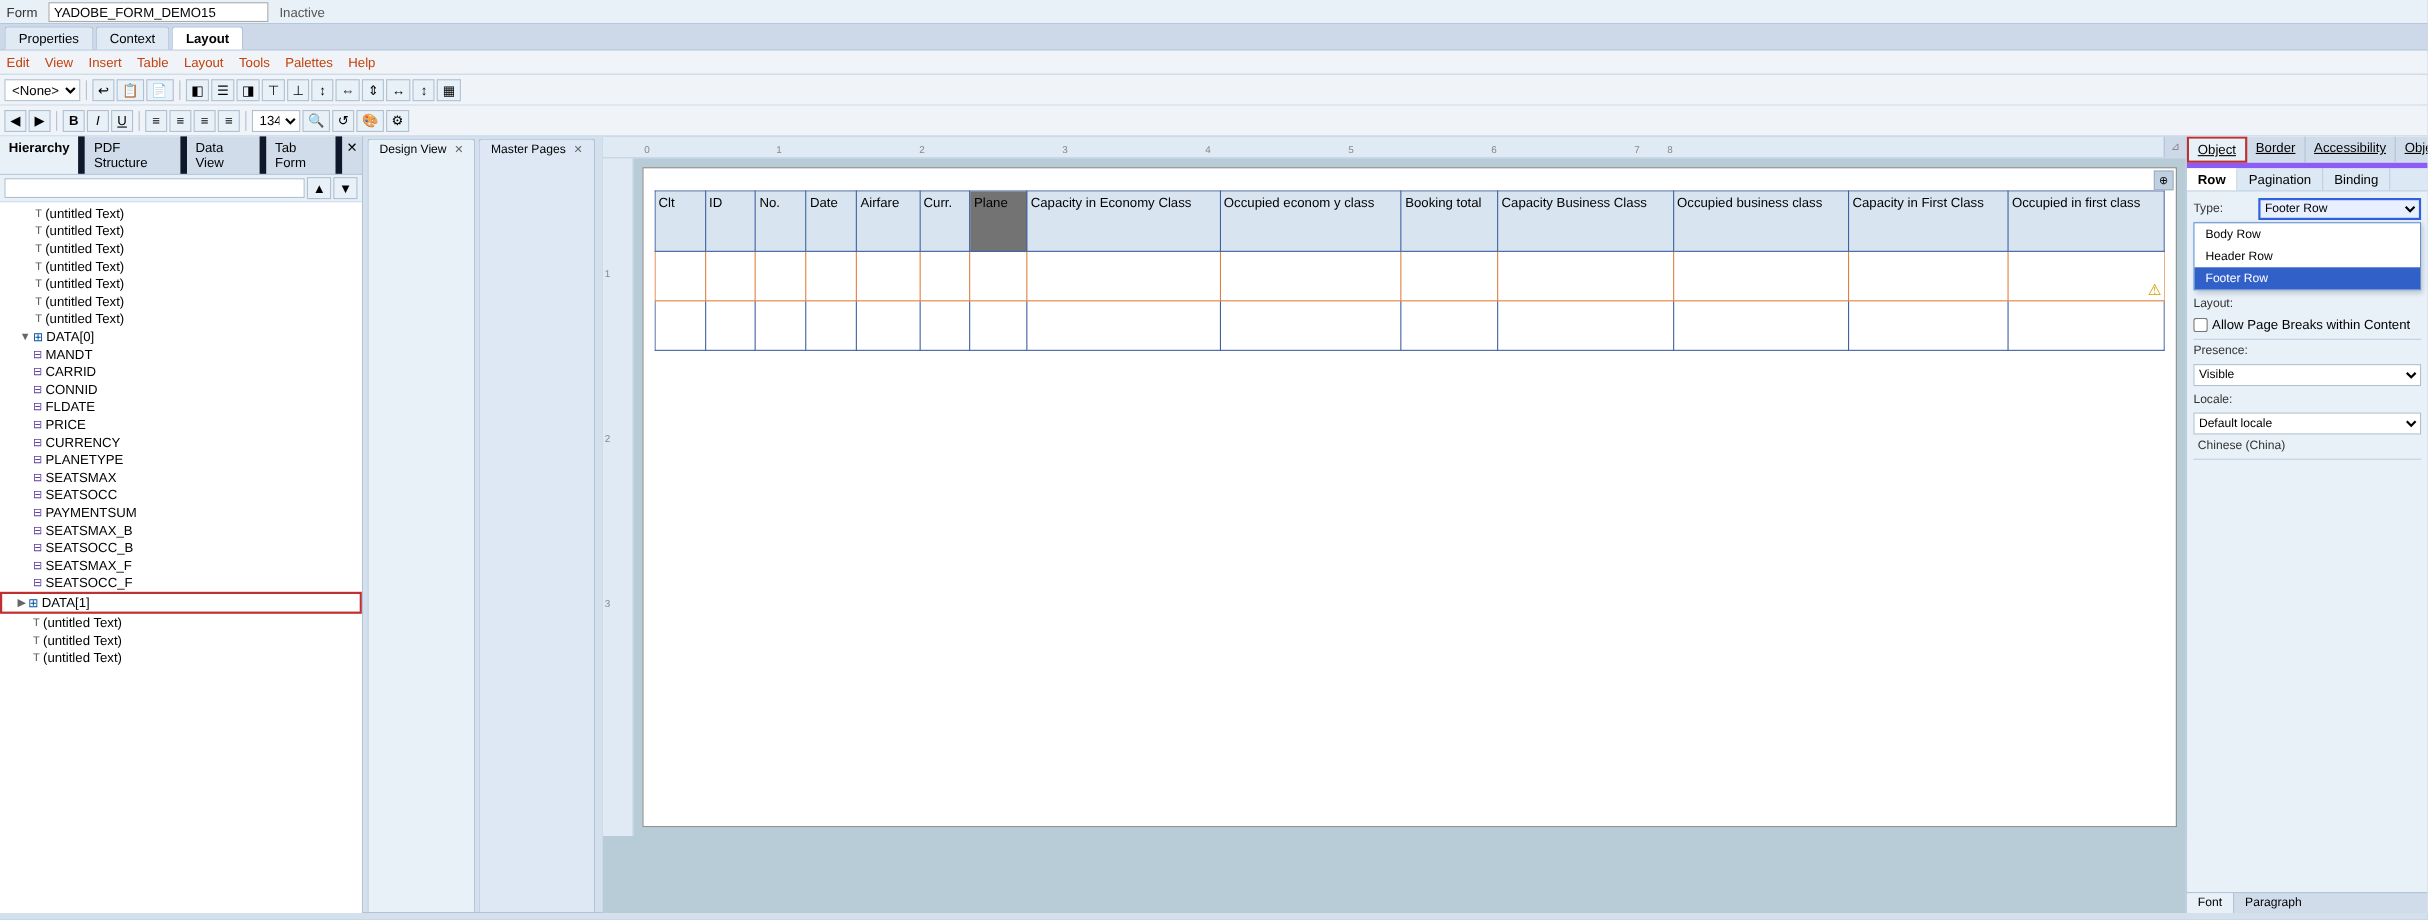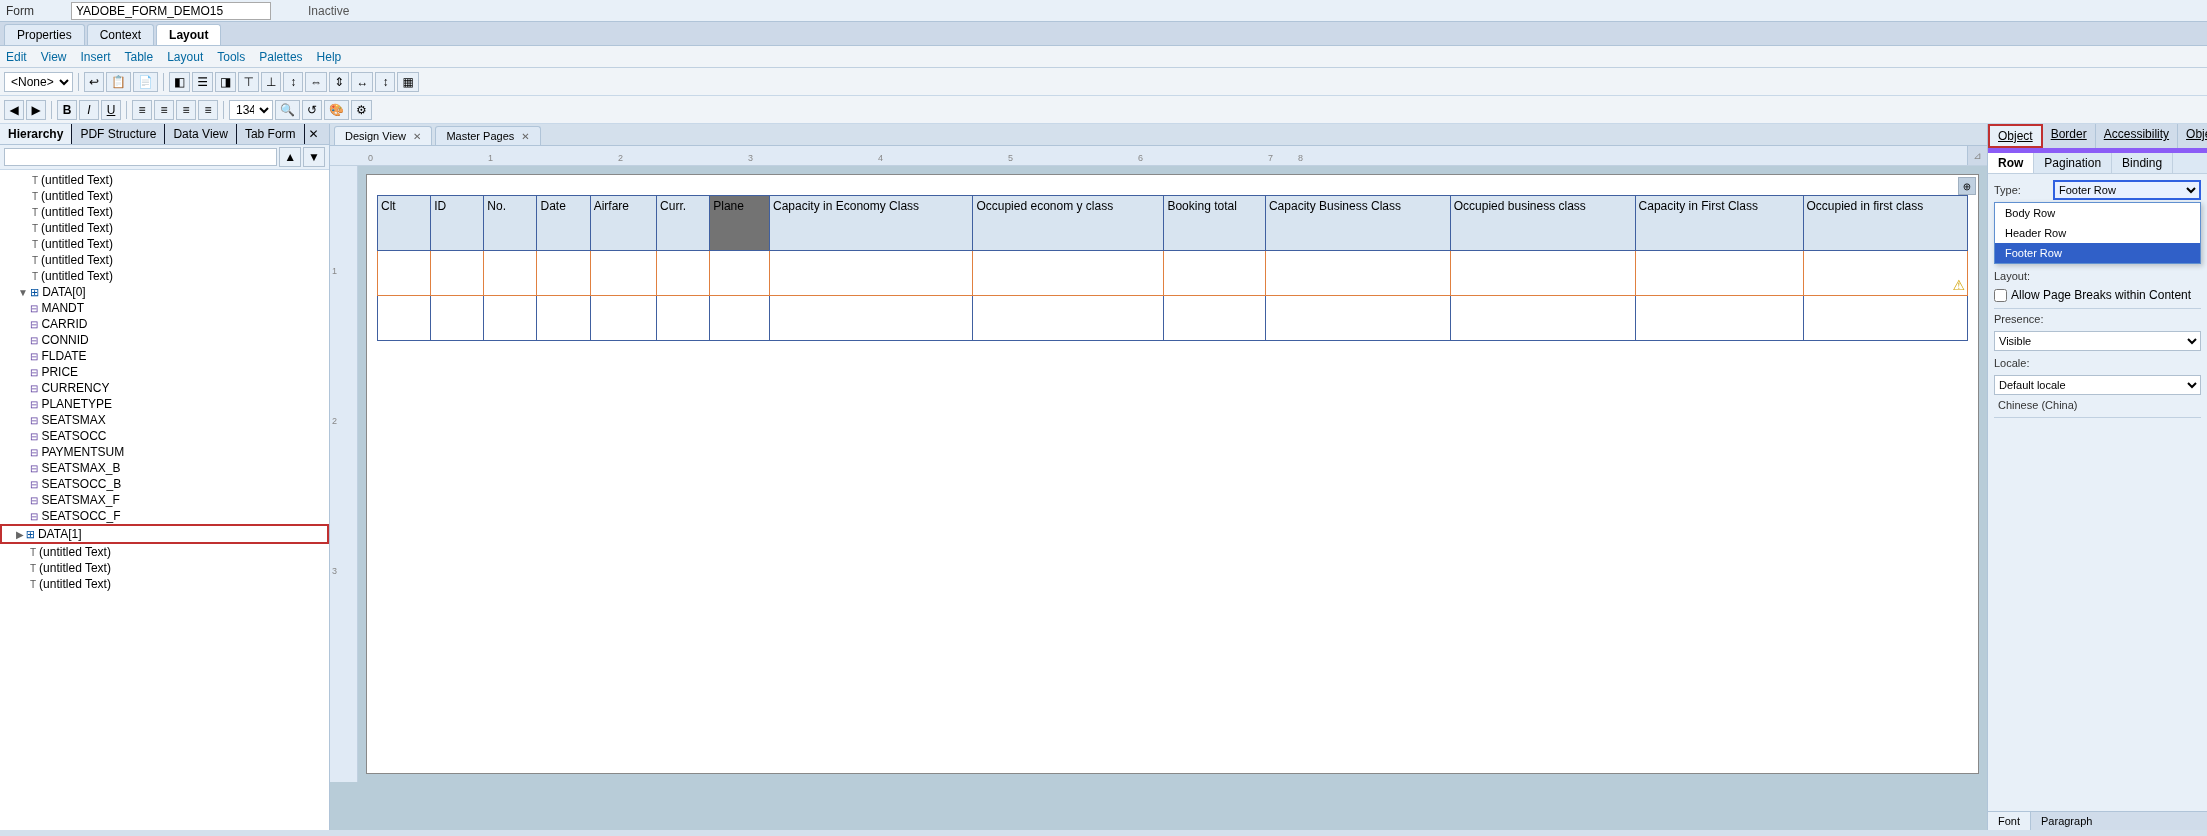--- a/index.html
+++ b/index.html
@@ -6,21 +6,20 @@
     body { background: #d4e0ec; overflow: hidden; }
 
     
     .top-bar {
       display: flex;
       align-items: center;
       background: #e8f0f8;
       border-bottom: 1px solid #b0c4d8;
       padding: 2px 6px;
       height: 22px;
-      gap: 27px;
     }
     .top-bar-form { color: #333; margin-right: 10px; }
     .top-bar-name { background: white; border: 1px solid #aaa; padding: 1px 4px; min-width: 200px; }
     .top-bar-status { color: #555; margin-left: 10px; }
 
     
     .tab-row {
       display: flex;
       background: #cdd9e8;
       border-bottom: 1px solid #b0c4d8;
@@ -43,21 +42,21 @@
     
     .menu-bar {
       display: flex;
       align-items: center;
       background: #f0f4f8;
       border-bottom: 1px solid #c0d0e0;
       padding: 2px 6px;
       height: 22px;
       gap: 14px;
     }
-    .menu-item { cursor: pointer; color: #0369a1; }
+    .menu-item { cursor: pointer; color: #c2410c; }
 
     
     .toolbar {
       display: flex;
       align-items: center;
       background: #f0f4f8;
       border-bottom: 1px solid #c8d8e8;
       padding: 2px 4px;
       height: 28px;
       gap: 2px;
@@ -105,21 +104,21 @@
     }
     .left-panel-tabs {
       display: flex;
       background: #d0dcea;
       border-bottom: 1px solid #b0c4d8;
       font-size: 11px;
     }
     .lp-tab {
       padding: 3px 8px;
       cursor: pointer;
-      border-right: 1px solid #0f172a;
+      border-right: 6px solid #0f172a;
     }
     .lp-tab.active { background: #e8f0f8; font-weight: bold; }
     .lp-tab-close { padding: 3px 4px; cursor: pointer; }
 
     .hierarchy-toolbar {
       display: flex;
       align-items: center;
       padding: 2px 4px;
       background: #e8f0f8;
       border-bottom: 1px solid #c8d8e8;
@@ -146,21 +145,21 @@
       white-space: nowrap;
     }
     .tree-indent { display: inline-block; width: 14px; }
     .tree-icon { margin-right: 3px; color: #555; font-size: 10px; }
     .tree-expand { color: #666; margin-right: 2px; cursor: pointer; font-size: 10px; }
 
     
     .center-area {
       flex: 1;
       display: flex;
-      flex-direction: column;
+      flex-direction: row;
       background: #c8d8e8;
       overflow: hidden;
     }
     .design-tabs {
       display: flex;
       background: #d4e0ec;
       border-bottom: 1px solid #b0c4d8;
       padding: 2px 4px 0;
     }
     .design-tab {

